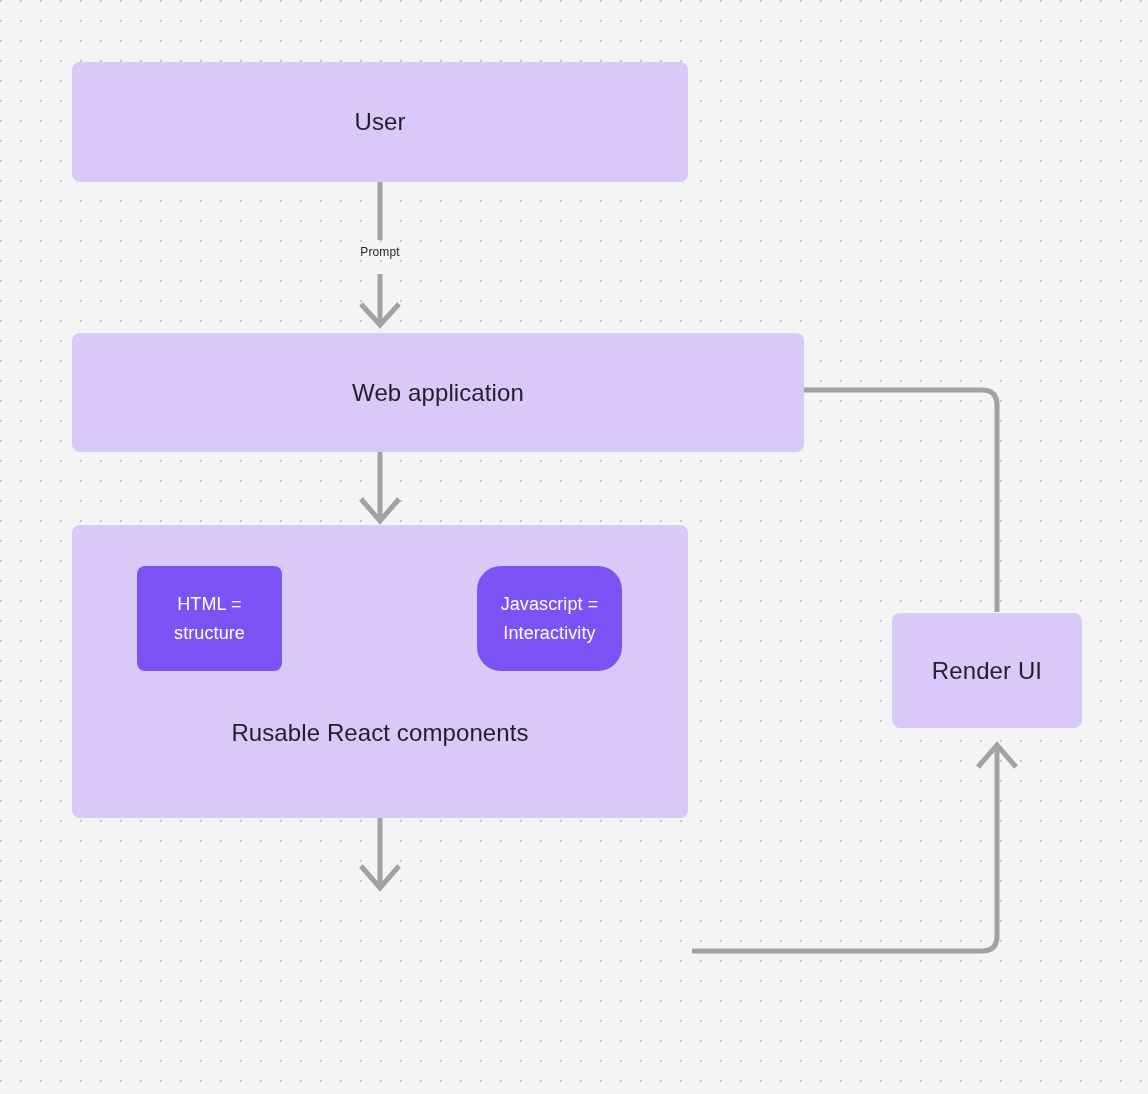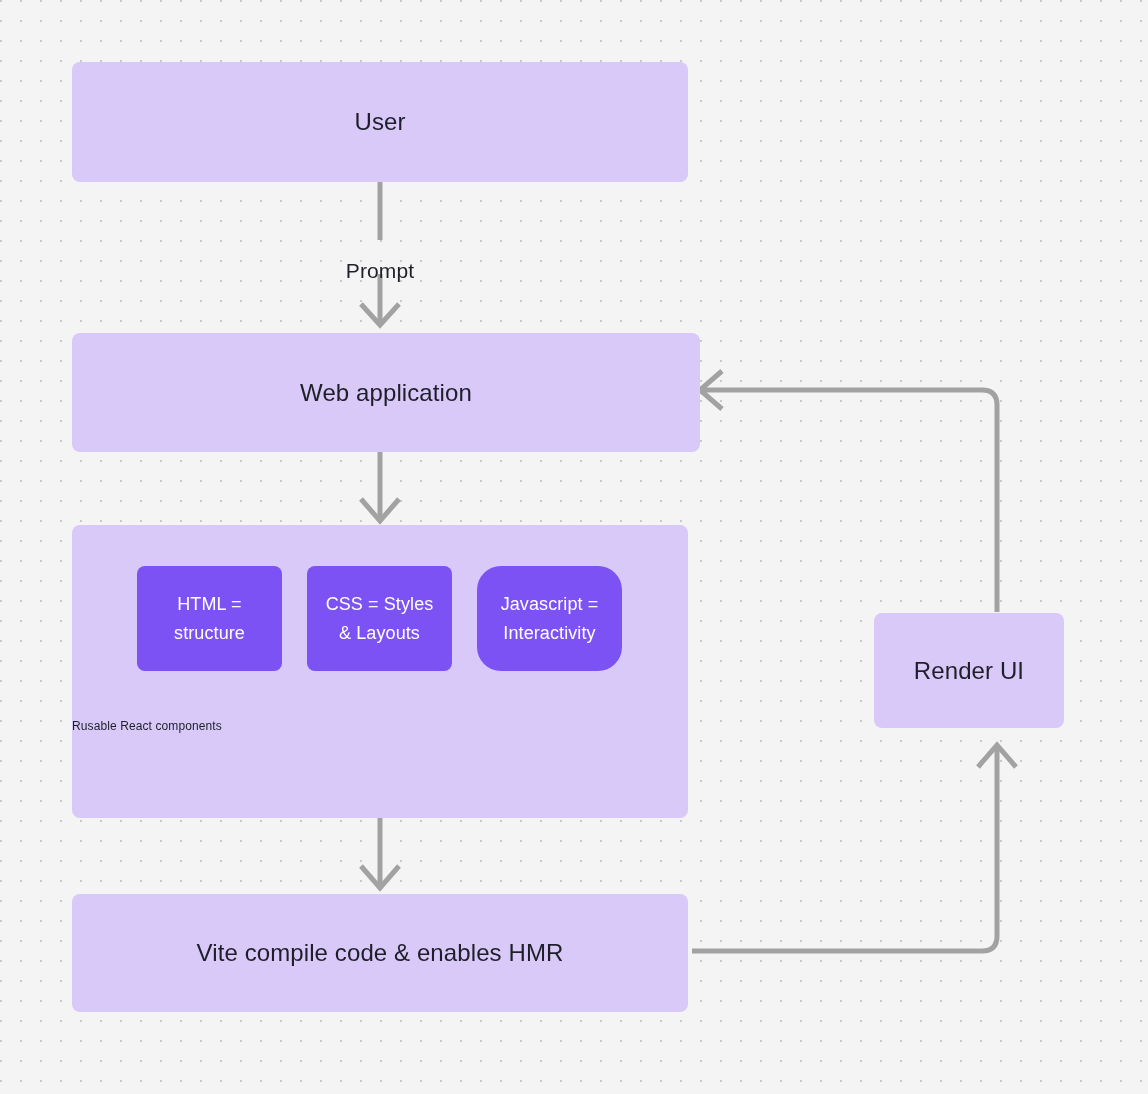--- a/index.html
+++ b/index.html
@@ -43,33 +43,33 @@
   }
   .container-node {
     position: absolute;
     box-sizing: border-box;
     background: #d8c9f9;
     border-radius: 8px;
   }
   .container-caption {
     position: absolute;
     width: 100%;
-    font-size: 12px;
+    text-align: center;
+    font-size: 24px;
     color: #1f1f29;
     letter-spacing: 0.1px;
   }
   .edge-label {
     position: absolute;
-    font-size: 21px;
+    font-size: 12px;
     color: #1f1f29;
     background: transparent;
     text-align: center;
     letter-spacing: 0.1px;
     white-space: nowrap;
-    margin-top: 14px;
   }
   svg.edges {
     position: absolute;
     left: 0;
     top: 0;
     width: 1148px;
     height: 1094px;
     pointer-events: none;
   }
   .edge-path {
@@ -119,42 +119,36 @@
       <path class="edge-head" d="M 722 371 L 700 390 L 722 409"></path>
     </g>
   </svg>
 
   <div class="node node-light" style="left:72px; top:62px; width:616px; height:120px;">
     <span>User</span>
   </div>
 
   <div class="edge-label" style="left:330px; top:245px; width:100px;">Prompt</div>
 
-  <div class="node node-light" style="left:72px; top:333px; width:628px; height:119px;justify-content:center;">
+  <div class="node node-light" style="left:72px; top:333px; width:732px; height:119px;justify-content:center;">
     <span>Web application</span>
   </div>
 
   <div class="container-node" style="left:72px; top:525px; width:616px; height:293px;padding-left:24px;">
 
     <div class="node node-dark" style="left:65px; top:41px; width:145px; height:105px;">
       <span><span>HTML =</span><br><span>structure</span></span>
     </div>
 
-    <div class="node node-dark" style="left:235px; top:41px; width:145px; height:105px;">
-      <span><span>CSS = Styles</span><br><span>&amp; Layouts</span></span>
-    </div>
 
     <div class="node node-dark" style="left:405px; top:41px; width:145px; height:105px;border-radius:24px;">
       <span><span>Javascript =</span><br><span>Interactivity</span></span>
     </div>
 
     <div class="container-caption" style="left:0; top:194px;">Rusable React components</div>
   </div>
 
-  <div class="node node-light" style="left:72px; top:894px; width:616px; height:118px;">
-    <span>Vite compile code &amp; enables HMR</span>
-  </div>
 
-  <div class="node node-light" style="left:874px; top:613px; width:190px; height:115px;">
+  <div class="node node-light" style="left:892px; top:613px; width:190px; height:115px;">
     <span>Render UI</span>
   </div>
 
 </div>
 
 </body></html>

